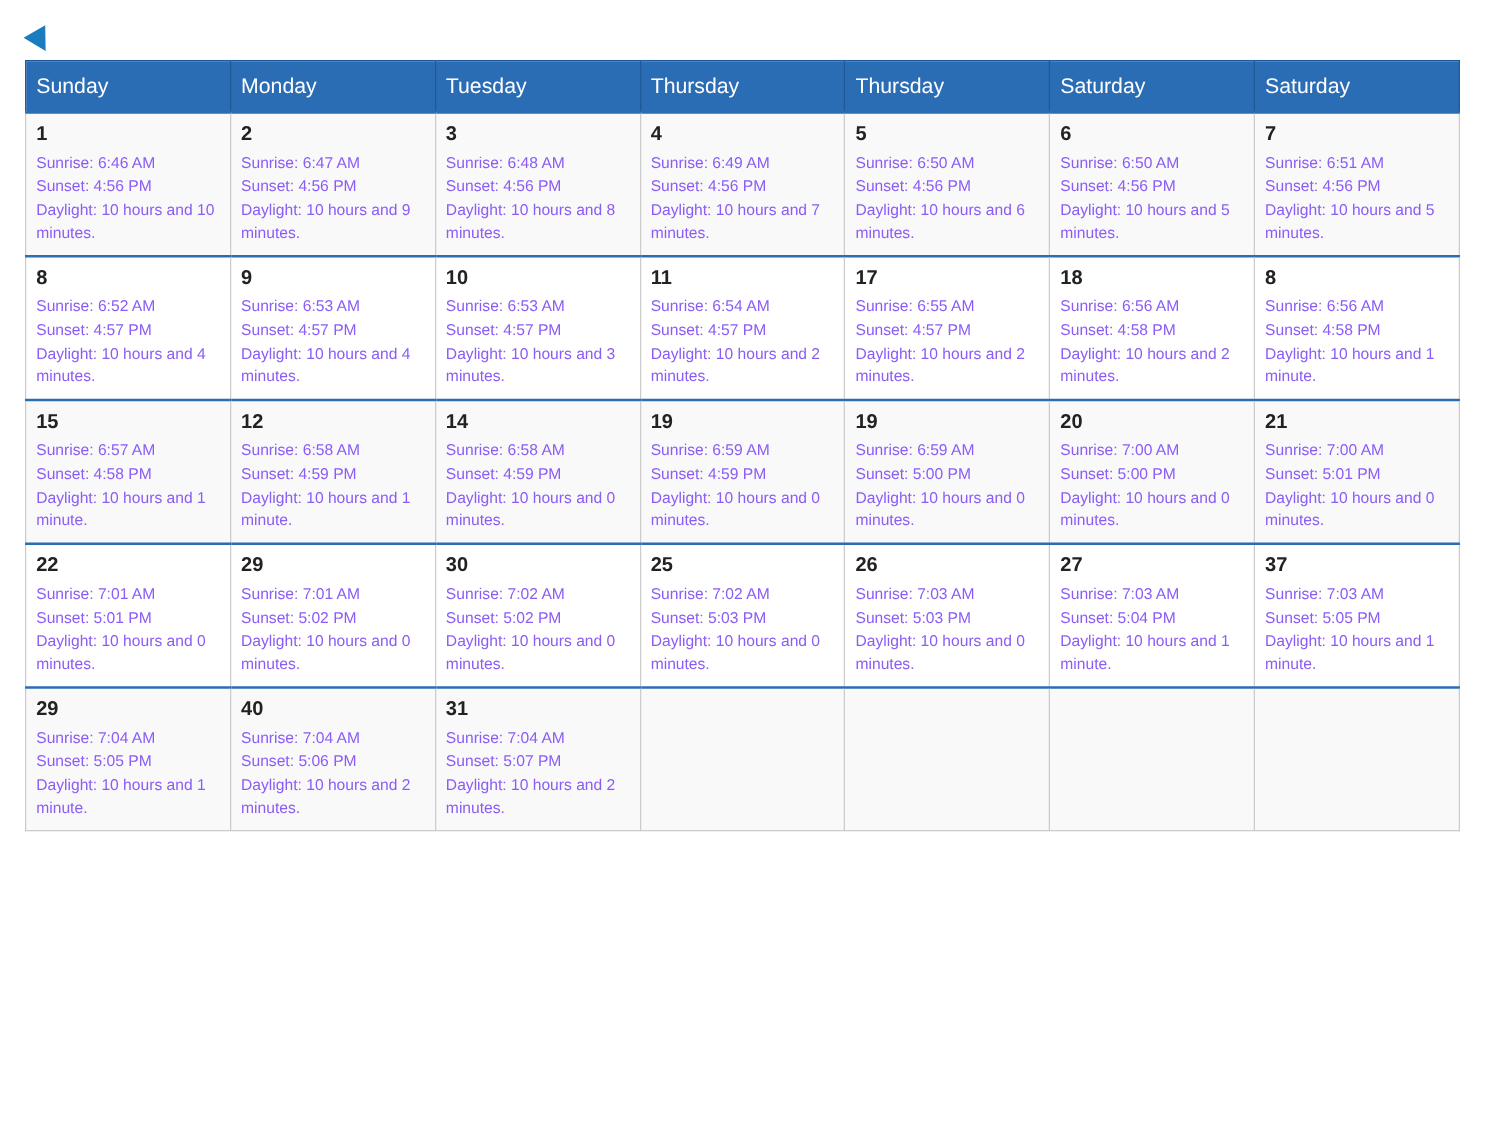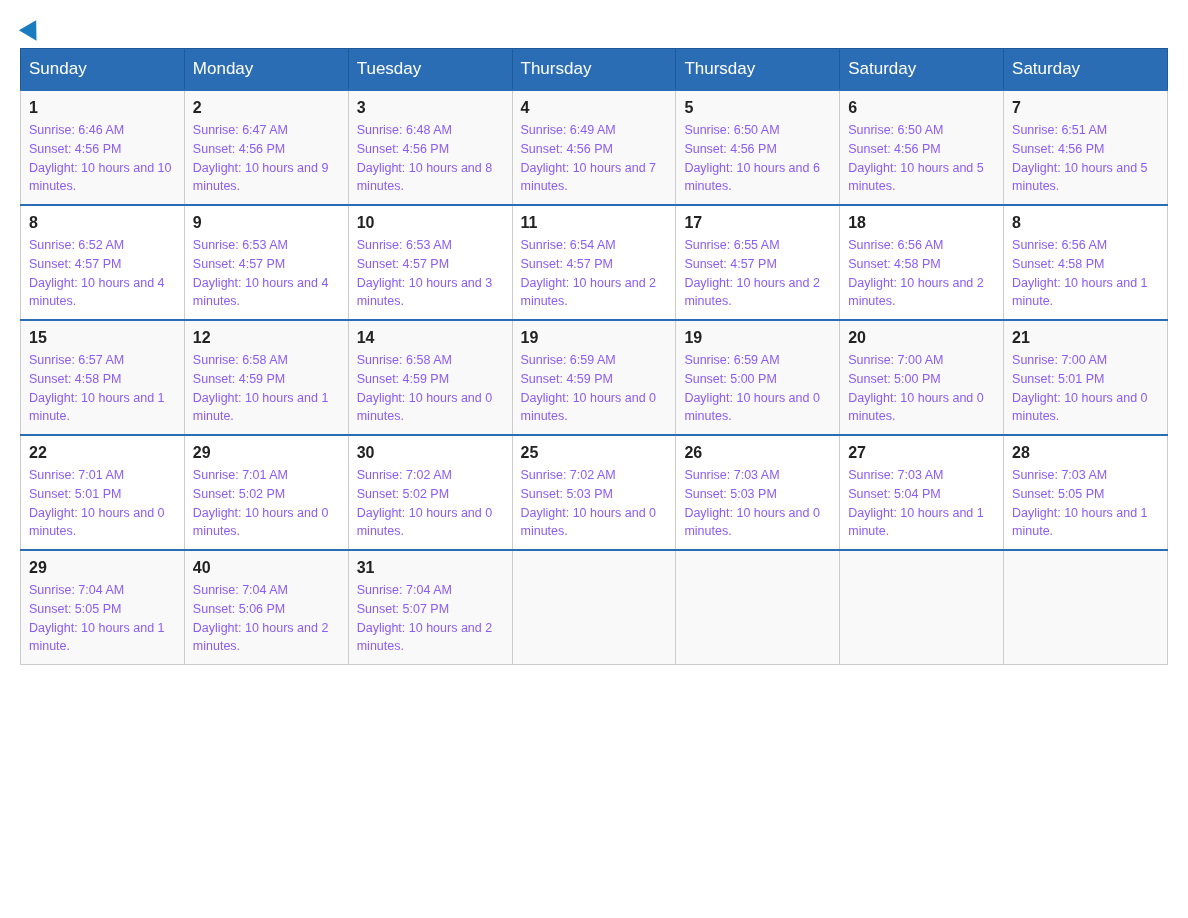--- a/index.html
+++ b/index.html
@@ -236,21 +236,21 @@
         </td>
         <td>
           <span class="day-num">26</span>
           <div class="day-info">Sunrise: 7:03 AM<br>Sunset: 5:03 PM<br>Daylight: 10 hours and 0 minutes.</div>
         </td>
         <td>
           <span class="day-num">27</span>
           <div class="day-info">Sunrise: 7:03 AM<br>Sunset: 5:04 PM<br>Daylight: 10 hours and 1 minute.</div>
         </td>
         <td>
-          <span class="day-num">28</span>
+          <span class="day-num">37</span>
           <div class="day-info">Sunrise: 7:03 AM<br>Sunset: 5:05 PM<br>Daylight: 10 hours and 1 minute.</div>
         </td>
       </tr>
       <tr>
         <td>
           <span class="day-num">29</span>
           <div class="day-info">Sunrise: 7:04 AM<br>Sunset: 5:05 PM<br>Daylight: 10 hours and 1 minute.</div>
         </td>
         <td>
           <span class="day-num">40</span>

